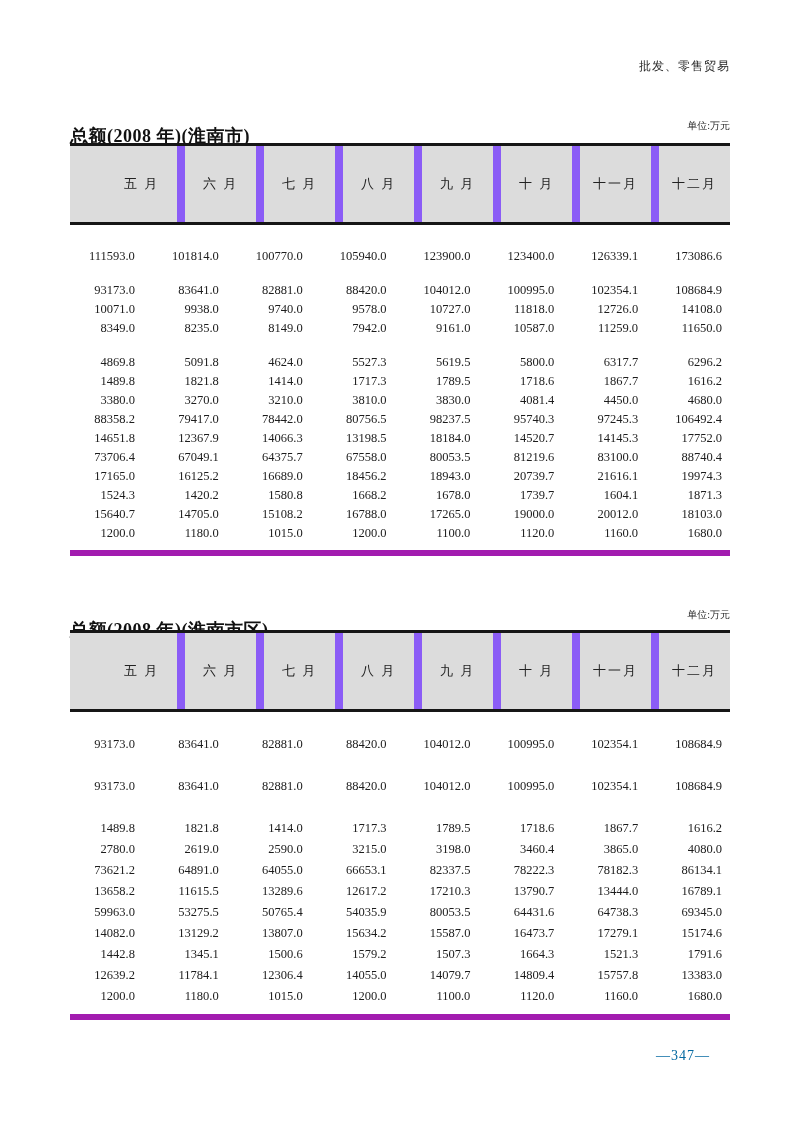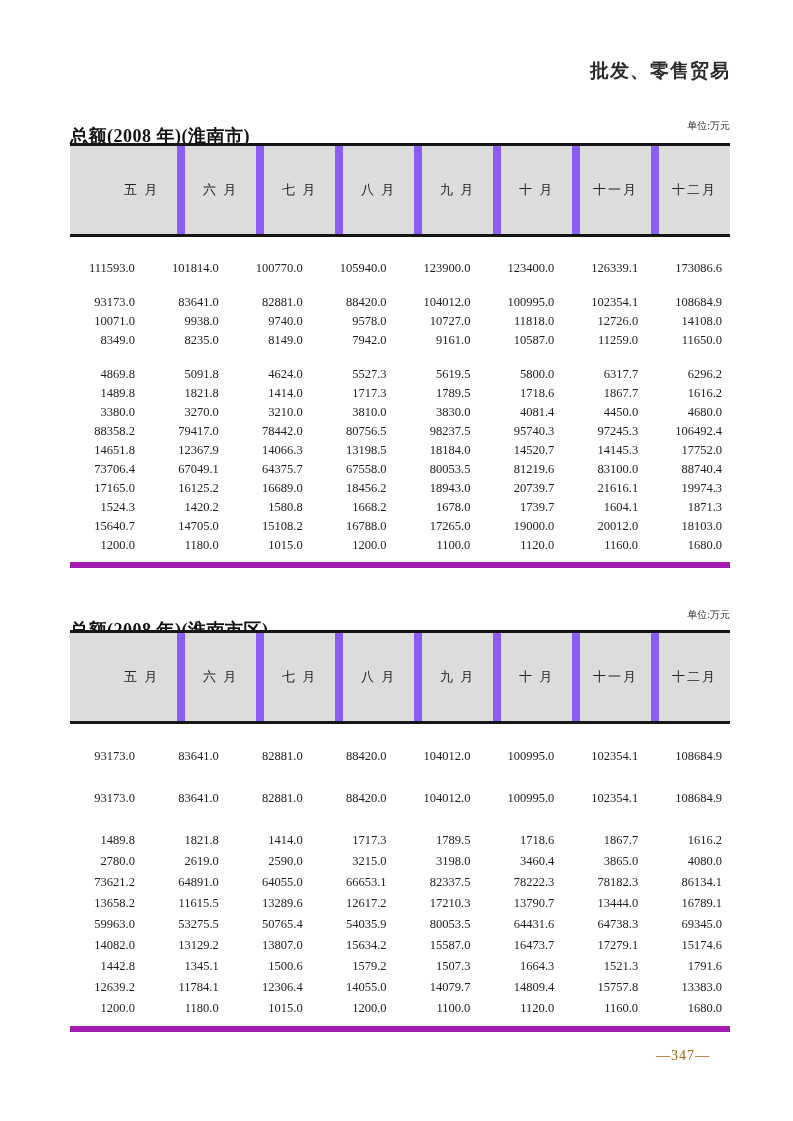--- a/index.html
+++ b/index.html
@@ -4,41 +4,41 @@
 <style>
   html,body{margin:0;padding:0;}
   body{
     width:793px;height:1121px;background:#ffffff;position:relative;
     font-family:"Liberation Serif","DejaVu Serif",serif;color:#1f1f1f;
     overflow:hidden;
   }
   .page{position:absolute;inset:0;}
   .top-right-heading{
     position:absolute;top:58px;right:63px;
-    font-size:19px;font-weight:700;letter-spacing:1px;color:#2a2a2a;
+    font-size:12px;font-weight:400;letter-spacing:1px;color:#2a2a2a;
   }
   .table-title{
     position:absolute;left:70px;
     font-size:18px;font-weight:700;letter-spacing:0.5px;color:#111;margin-top:38px;
   }
   .title-1{top:86px;}
   .title-2{top:580px;}
   .unit-label{
     position:absolute;right:63px;
     font-size:10px;color:#1f1f1f;
   }
   .unit-1{top:119px;}
   .unit-2{top:608px;}
   .data-table{
     position:absolute;left:70px;width:660px;
   }
   .table-1{top:143px;}
   .table-2{top:630px;}
   .thead{
-    display:flex;height:94px;box-sizing:border-box;
+    display:flex;height:82px;box-sizing:border-box;
     background:#dcdcdc;
     border-top:3px solid #161616;
     border-bottom:3px solid #161616;
     padding-left:36px;
   }
   .hcell{
     flex:1 1 0;display:flex;align-items:center;justify-content:center;
     font-size:13px;letter-spacing:2px;color:#222;
     border-left:8px solid #8b5cf6;box-sizing:border-box;
   }
@@ -54,21 +54,21 @@
     flex:1 1 0;text-align:right;box-sizing:border-box;
     padding-right:19px;font-size:12.5px;color:#1c1c1c;
     white-space:nowrap;
   }
   .tcell:last-child{padding-right:8px;}
   .gap{width:100%;}
   .table-1 .gap{height:15px;}
   .table-2 .gap{height:21px;}
   .page-number{
     position:absolute;top:1048px;right:83px;
-    font-size:14px;color:#a16207;letter-spacing:1px;
+    font-size:14px;color:#0369a1;letter-spacing:1px;
   }
 </style>
 </head>
 <body>
 
 <div class="page">
 
   <div class="top-right-heading">批发、零售贸易</div>
 
   <div class="table-title title-1">总额(2008 年)(淮南市)</div>

